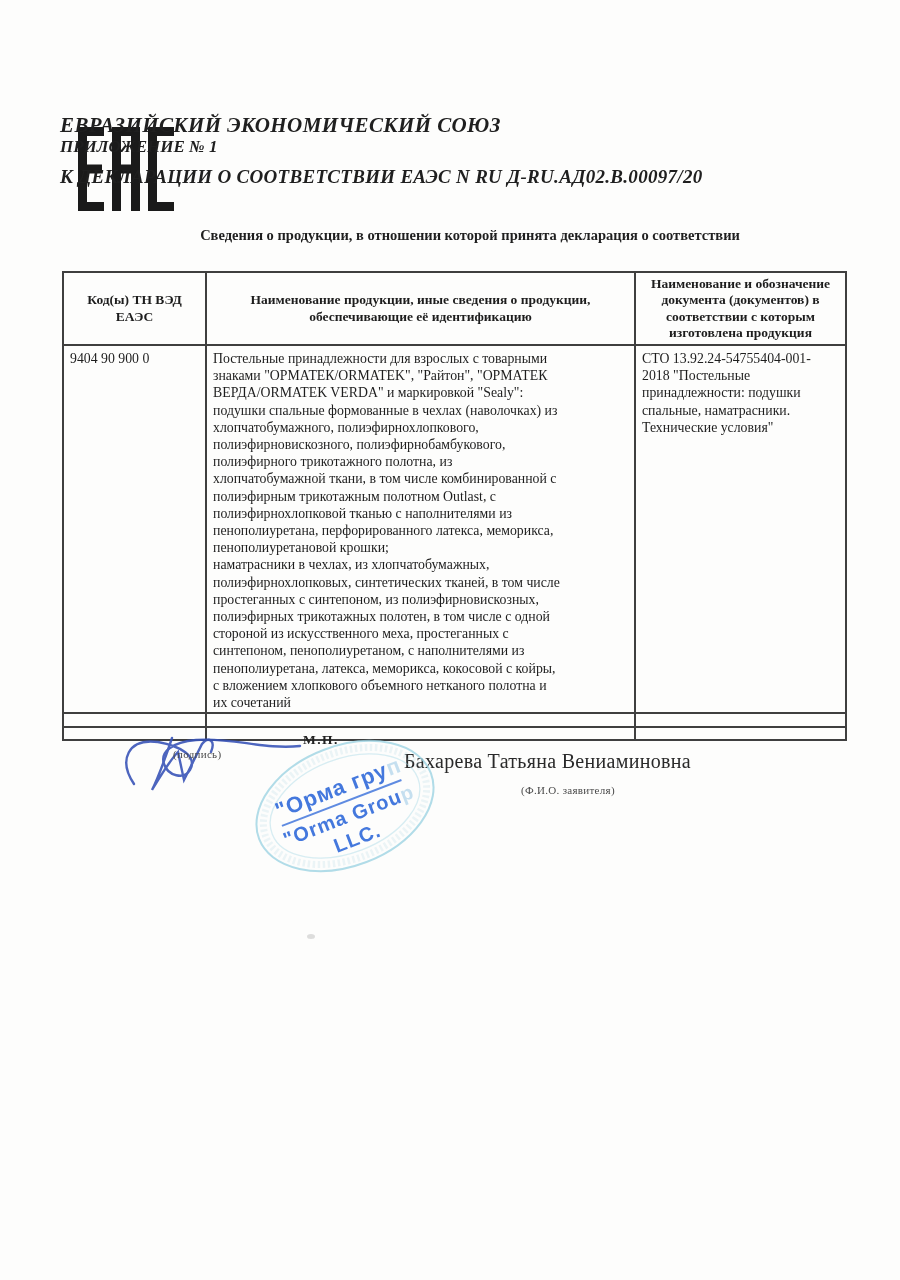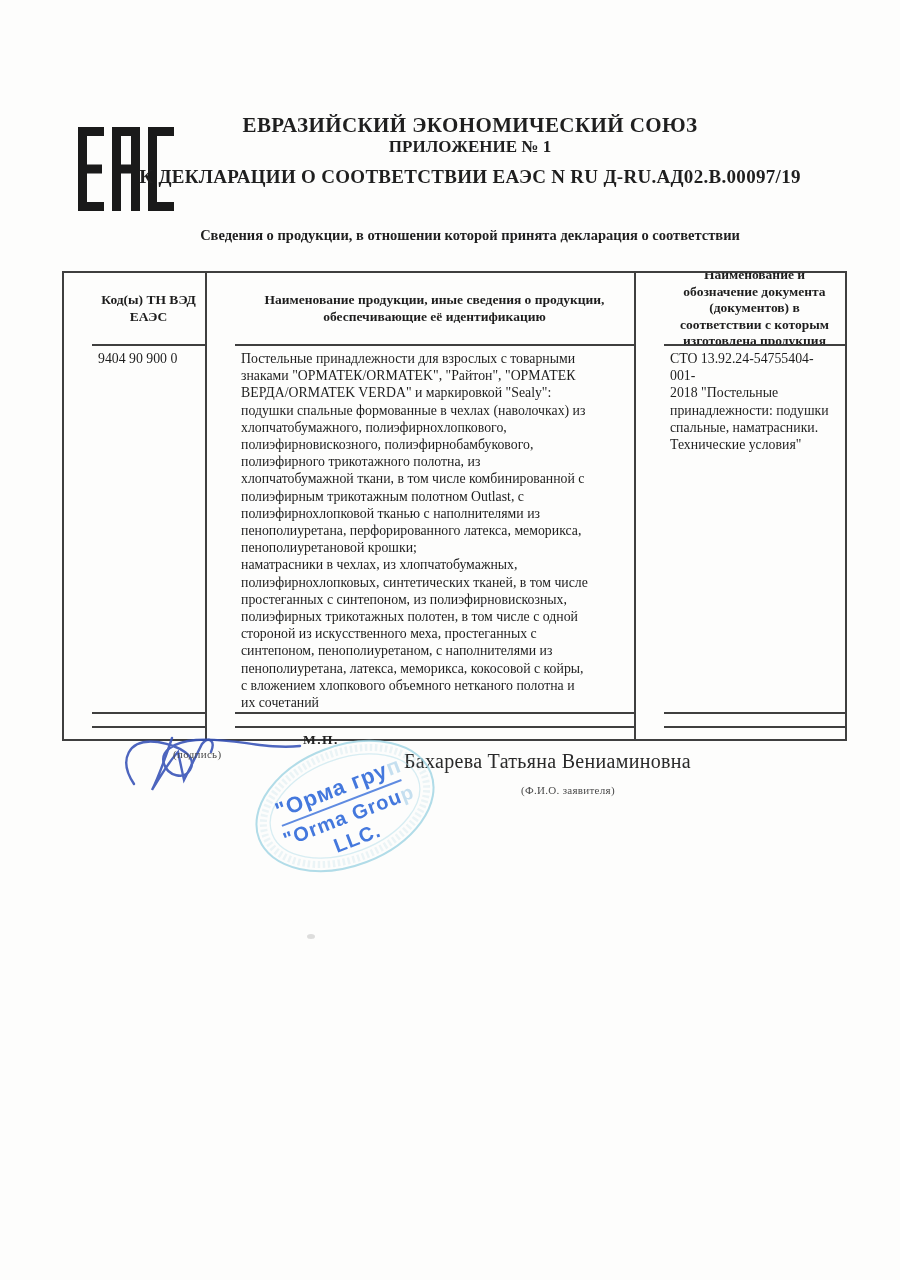--- a/index.html
+++ b/index.html
@@ -3,36 +3,36 @@
 <meta charset="utf-8">
 <style>
   html,body{margin:0;padding:0;background:#e8e8e8;}
   .page{
     position:relative;width:900px;height:1280px;margin:0 auto;
     background:#fdfdfc;overflow:hidden;
     font-family:"Liberation Serif","DejaVu Serif",serif;color:#222;
   }
   
   .eac-logo{position:absolute;left:78px;top:127px;}
-  .doc-header{position:absolute;left:60px;right:20px;top:113px;text-align:center;color:#1f1f1f;}
+  .doc-header{position:absolute;left:60px;right:20px;top:113px;color:#1f1f1f;font-style:italic;}
   .hdr-line1{font-size:21px;font-weight:bold;letter-spacing:.4px;line-height:24px;}
   .hdr-line2{font-size:17px;font-weight:bold;line-height:20px;}
   .hdr-line3{font-size:19px;font-weight:bold;margin-top:9px;letter-spacing:.3px;line-height:22px;}
   .subtitle{
     position:absolute;left:70px;right:30px;top:227px;text-align:center;
     font-size:14.5px;font-weight:bold;color:#1f1f1f;
   }
   
   .ptable{
     position:absolute;left:62px;top:271px;width:781px;
     display:grid;grid-template-columns:143px 429px 209px;
     grid-template-rows:73px 368px 14px 11px;
     border:2px solid #3f3f3f;
   }
-  .cell{box-sizing:border-box;overflow:hidden;margin-left:28px;}
+  .cell{box-sizing:border-box;overflow:hidden;}
   .br{border-right:2px solid #3f3f3f;}
   .bb{border-bottom:2px solid #3f3f3f;}
   .hcell{
     display:flex;align-items:center;justify-content:center;text-align:center;
     font-weight:bold;font-size:13.5px;line-height:16.4px;padding:2px 5px;color:#1d1d1d;
   }
   .bcell{font-size:13.8px;line-height:17.2px;padding:4px 7px 0 6px;color:#1d1d1d;}
   .pre{white-space:pre-line;}
   
   .signature-svg{position:absolute;left:112px;top:726px;}
@@ -65,21 +65,21 @@
       <rect x="34" y="37.5" width="28" height="9"></rect>
       <rect x="70" y="0" width="9" height="84"></rect>
       <rect x="70" y="0" width="26" height="9"></rect>
       <rect x="70" y="75" width="26" height="9"></rect>
     </g>
   </svg>
 
   <div class="doc-header">
     <div class="hdr-line1">ЕВРАЗИЙСКИЙ ЭКОНОМИЧЕСКИЙ СОЮЗ</div>
     <div class="hdr-line2">ПРИЛОЖЕНИЕ № 1</div>
-    <div class="hdr-line3">К ДЕКЛАРАЦИИ О СООТВЕТСТВИИ ЕАЭС N RU Д-RU.АД02.В.00097/19</div>
+    <div class="hdr-line3">К ДЕКЛАРАЦИИ О СООТВЕТСТВИИ ЕАЭС N RU Д-RU.АД02.В.00097/20</div>
   </div>
 
   <div class="subtitle">Сведения о продукции, в отношении которой принята декларация о соответствии</div>
 
   <div class="ptable">
     <div class="cell hcell br bb">Код(ы) ТН ВЭД ЕАЭС</div>
     <div class="cell hcell br bb">Наименование продукции, иные сведения о продукции, обеспечивающие её идентификацию</div>
     <div class="cell hcell bb">Наименование и обозначение документа (документов) в соответствии с которым изготовлена продукция</div>
 
     <div class="cell bcell br bb">9404 90 900 0</div>

